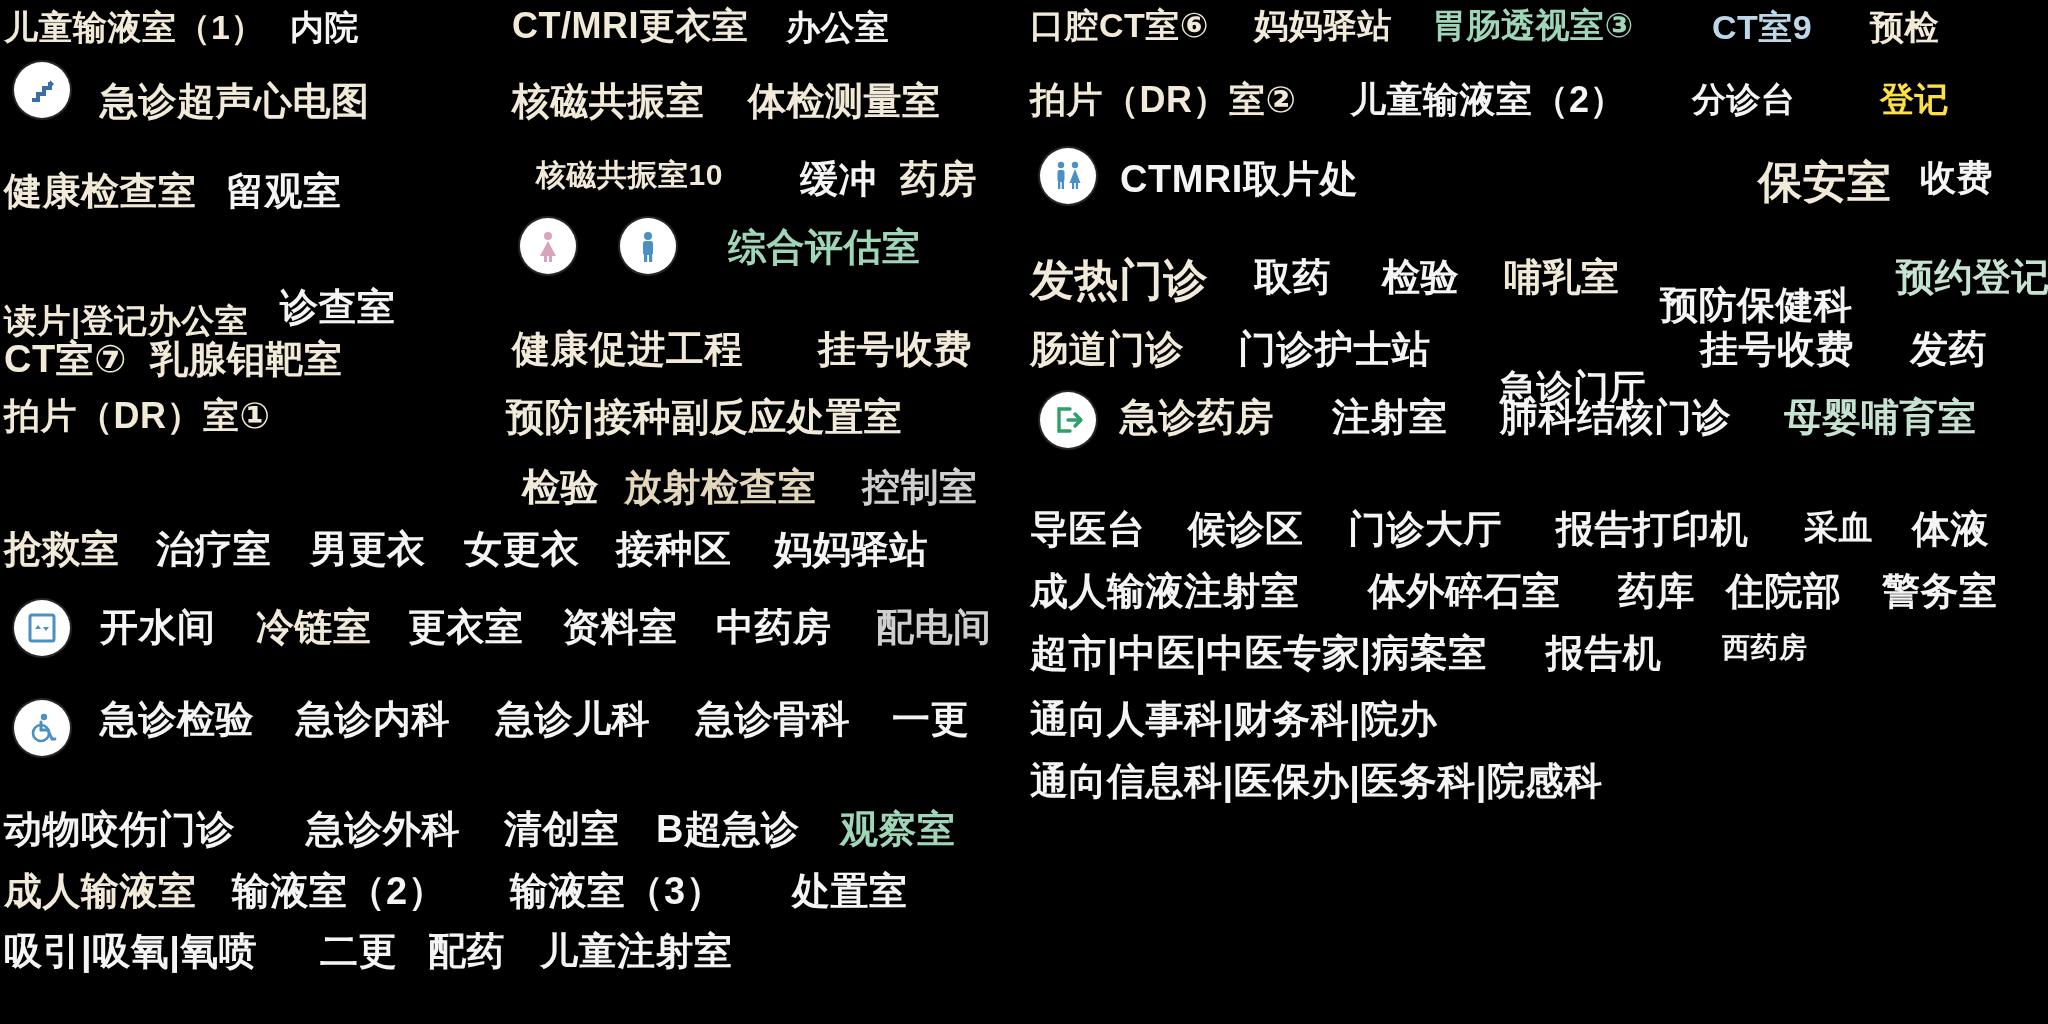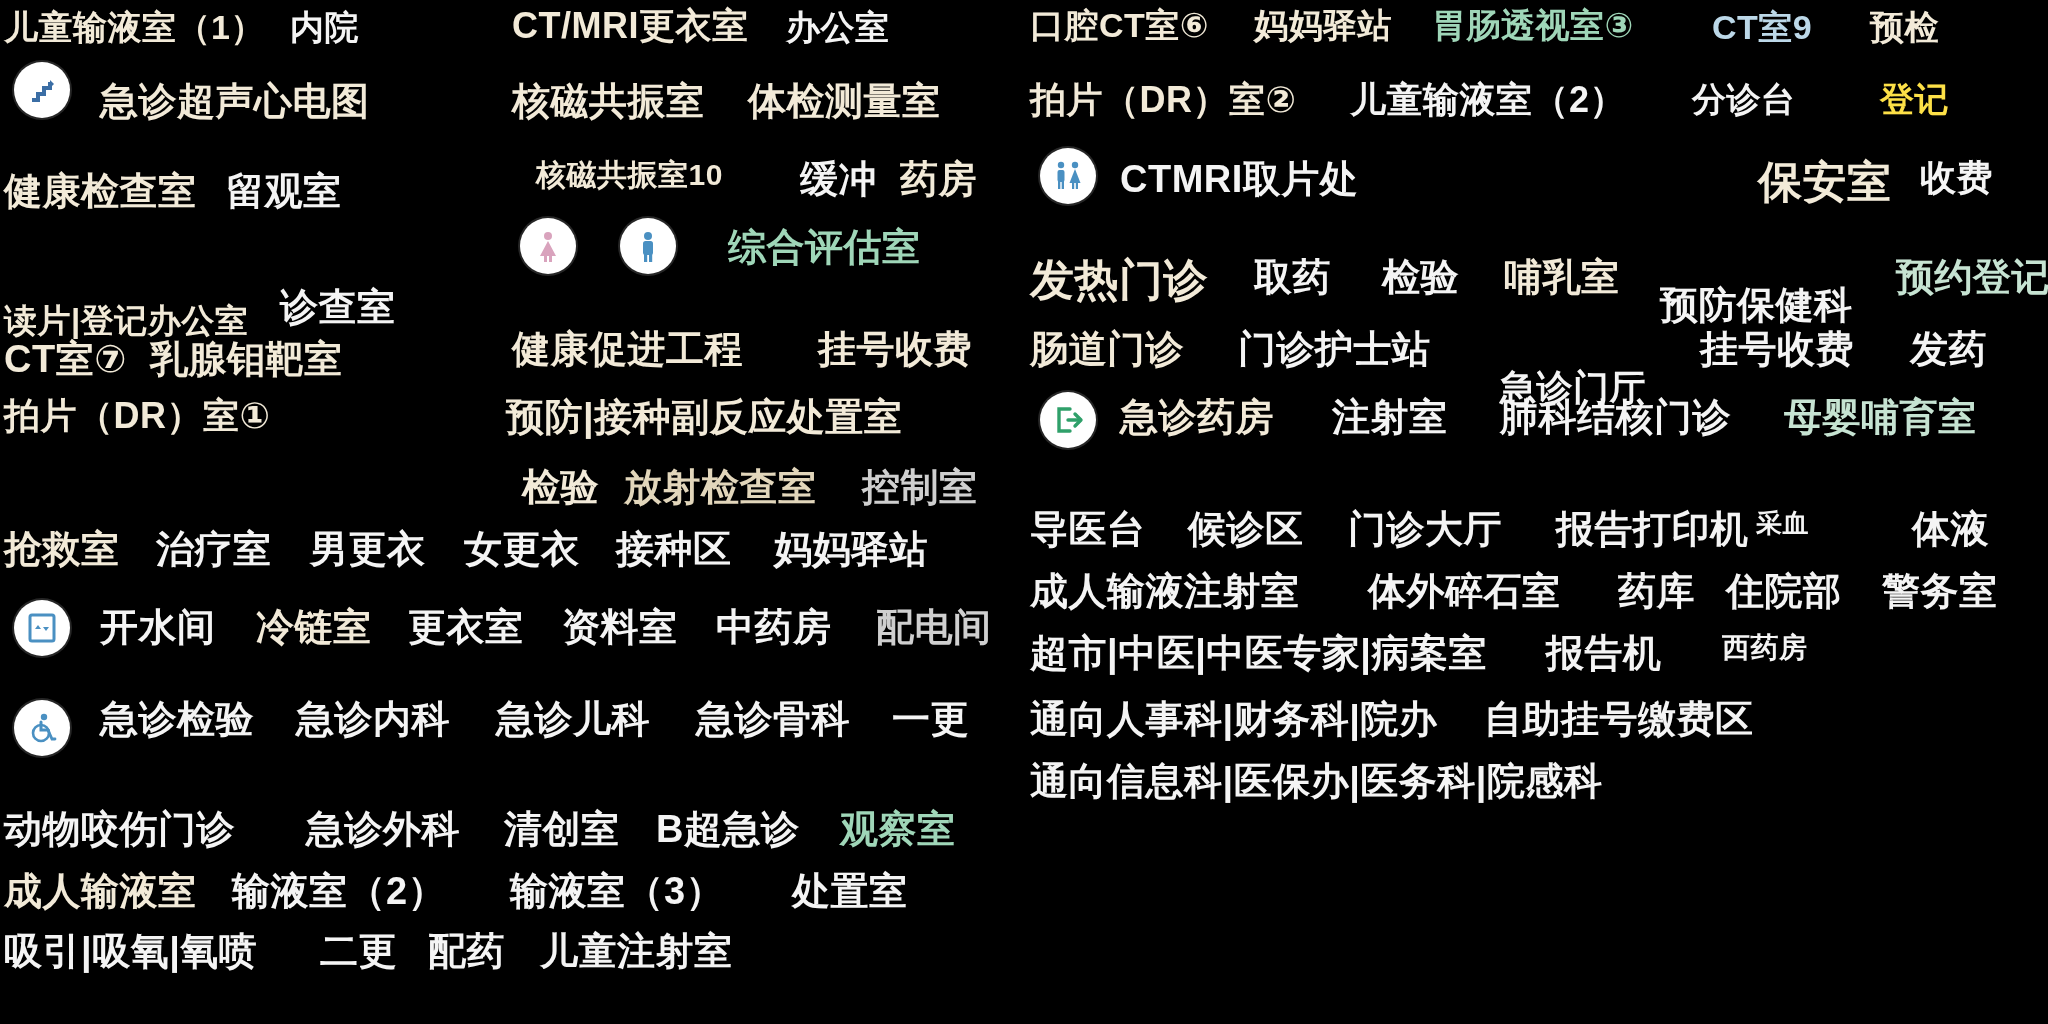--- a/index.html
+++ b/index.html
@@ -102,21 +102,21 @@
     <div class="lbl c-white" style="left: 1332px; top: 398px; font-size: 38px;">注射室</div>
     <div class="lbl c-white" style="left: 1500px; top: 398px; font-size: 38px;">肺科结核门诊</div>
     <div class="lbl c-mint" style="left: 1784px; top: 398px; font-size: 38px;">母婴哺育室</div>
     <div class="lbl c-cream" style="left: 522px; top: 468px; font-size: 38px;">检验</div>
     <div class="lbl c-tan" style="left: 624px; top: 468px; font-size: 38px;">放射检查室</div>
     <div class="lbl c-grey" style="left: 862px; top: 468px; font-size: 38px;">控制室</div>
     <div class="lbl c-white" style="left: 1030px; top: 510px; font-size: 38px;">导医台</div>
     <div class="lbl c-white" style="left: 1188px; top: 510px; font-size: 38px;">候诊区</div>
     <div class="lbl c-white" style="left: 1348px; top: 510px; font-size: 38px;">门诊大厅</div>
     <div class="lbl c-white" style="left: 1556px; top: 510px; font-size: 38px;">报告打印机</div>
-    <div class="lbl c-white" style="left: 1756px; top: 510px; font-size: 26px;">采血</div>
+    <div class="lbl c-white" style="left: 1804px; top: 510px; font-size: 34px;">采血</div>
     <div class="lbl c-white" style="left: 1912px; top: 510px; font-size: 38px;">体液</div>
     <div class="lbl c-cream" style="left: 4px; top: 530px; font-size: 38px;">抢救室</div>
     <div class="lbl c-white" style="left: 156px; top: 530px; font-size: 38px;">治疗室</div>
     <div class="lbl c-white" style="left: 310px; top: 530px; font-size: 38px;">男更衣</div>
     <div class="lbl c-white" style="left: 464px; top: 530px; font-size: 38px;">女更衣</div>
     <div class="lbl c-white" style="left: 616px; top: 530px; font-size: 38px;">接种区</div>
     <div class="lbl c-white" style="left: 774px; top: 530px; font-size: 38px;">妈妈驿站</div>
     <div class="lbl c-white" style="left: 1030px; top: 572px; font-size: 38px;">成人输液注射室</div>
     <div class="lbl c-white" style="left: 1368px; top: 572px; font-size: 38px;">体外碎石室</div>
     <div class="lbl c-white" style="left: 1618px; top: 572px; font-size: 38px;">药库</div>
@@ -130,21 +130,20 @@
     <div class="lbl c-grey" style="left: 876px; top: 608px; font-size: 38px;">配电间</div>
     <div class="lbl c-white" style="left: 1030px; top: 634px; font-size: 38px;">超市|中医|中医专家|病案室</div>
     <div class="lbl c-white" style="left: 1546px; top: 634px; font-size: 38px;">报告机</div>
     <div class="lbl c-white" style="left: 1722px; top: 634px; font-size: 28px;">西药房</div>
     <div class="lbl c-white" style="left: 100px; top: 700px; font-size: 38px;">急诊检验</div>
     <div class="lbl c-white" style="left: 296px; top: 700px; font-size: 38px;">急诊内科</div>
     <div class="lbl c-white" style="left: 496px; top: 700px; font-size: 38px;">急诊儿科</div>
     <div class="lbl c-white" style="left: 696px; top: 700px; font-size: 38px;">急诊骨科</div>
     <div class="lbl c-white" style="left: 892px; top: 700px; font-size: 38px;">一更</div>
     <div class="lbl c-white" style="left: 1030px; top: 700px; font-size: 38px;">通向人事科|财务科|院办</div>
-    <div class="lbl c-white" style="left: 1484px; top: 700px; font-size: 38px;">自助挂号缴费区</div>
     <div class="lbl c-white" style="left: 1030px; top: 762px; font-size: 38px;">通向信息科|医保办|医务科|院感科</div>
     <div class="lbl c-white" style="left: 4px; top: 810px; font-size: 38px;">动物咬伤门诊</div>
     <div class="lbl c-white" style="left: 306px; top: 810px; font-size: 38px;">急诊外科</div>
     <div class="lbl c-white" style="left: 504px; top: 810px; font-size: 38px;">清创室</div>
     <div class="lbl c-white" style="left: 656px; top: 810px; font-size: 38px;">B超急诊</div>
     <div class="lbl c-green" style="left: 840px; top: 810px; font-size: 38px;">观察室</div>
     <div class="lbl c-cream" style="left: 4px; top: 872px; font-size: 38px;">成人输液室</div>
     <div class="lbl c-white" style="left: 232px; top: 872px; font-size: 38px;">输液室（2）</div>
     <div class="lbl c-white" style="left: 510px; top: 872px; font-size: 38px;">输液室（3）</div>
     <div class="lbl c-white" style="left: 792px; top: 872px; font-size: 38px;">处置室</div>

